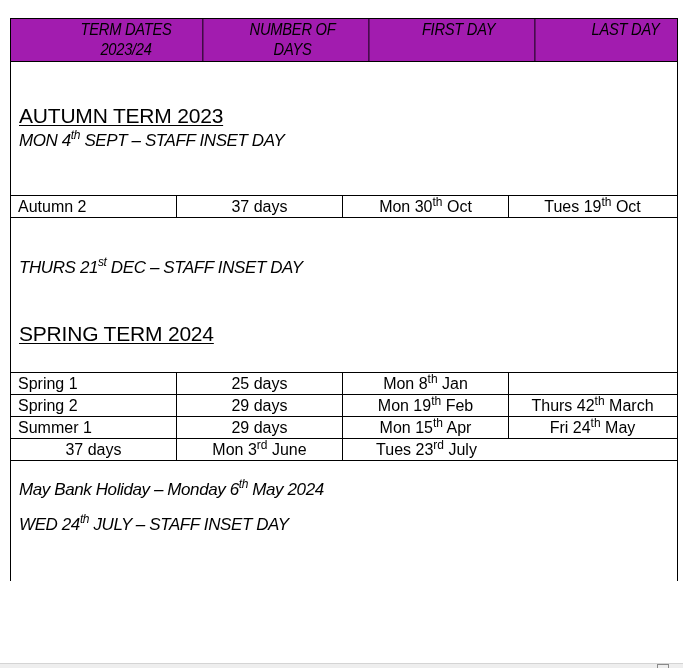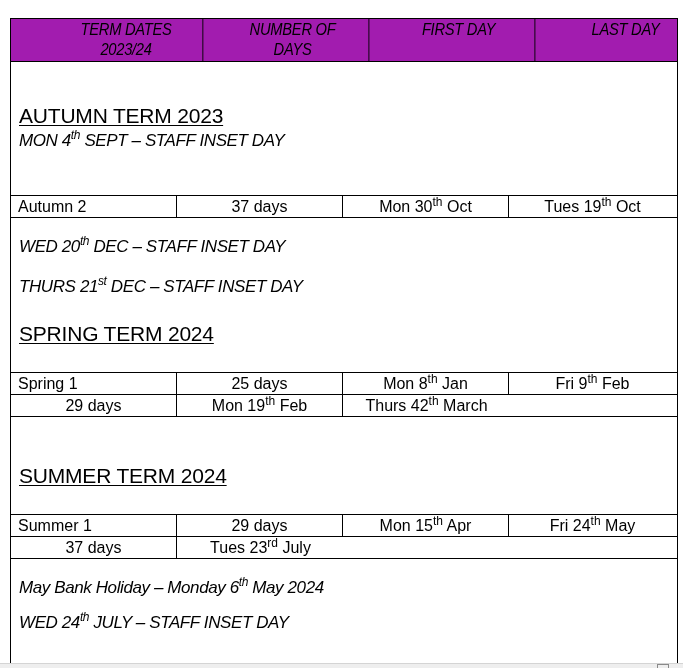--- a/index.html
+++ b/index.html
@@ -121,49 +121,46 @@
     </div>
 
     <div class="row">
       <div class="cell name c1 cw">Autumn 2</div>
       <div class="cell center c2 cw">37 days</div>
       <div class="cell center c3 cw"><span>Mon 30</span><sup>th</sup><span> Oct</span></div>
       <div class="cell center c4"><span>Tues 19</span><sup>th</sup><span> Oct</span></div>
     </div>
 
     <div class="block" style="height:154px">
-      <div class="note" style="top:19px"><span>WED 20</span><sup>th</sup><span> DEC – STAFF INSET DAY</span></div>
-      <div class="note" style="top:59px"><span>THURS 21</span><sup>st</sup><span> DEC – STAFF INSET DAY</span></div>
+      <div class="note" style="top:40px"><span>THURS 21</span><sup>st</sup><span> DEC – STAFF INSET DAY</span></div>
       <div class="section-title" style="top:104px">SPRING TERM 2024</div>
     </div>
 
     <div class="row">
       <div class="cell name c1 cw">Spring 1</div>
       <div class="cell center c2 cw">25 days</div>
       <div class="cell center c3 cw"><span>Mon 8</span><sup>th</sup><span> Jan</span></div>
-      <div class="cell center c4"><span>Fri 9</span><sup>th</sup><span> Feb</span></div>
     </div>
     <div class="row">
+      <div class="cell name c1 cw">Spring 2</div>
       <div class="cell center c2 cw">29 days</div>
       <div class="cell center c3 cw"><span>Mon 19</span><sup>th</sup><span> Feb</span></div>
       <div class="cell center c4"><span>Thurs 42</span><sup>th</sup><span> March</span></div>
     </div>
 
-    <div class="block" style="height:97px">
-      <div class="section-title" style="top:47px">SUMMER TERM 2024</div>
-    </div>
 
     <div class="row">
       <div class="cell name c1 cw">Summer 1</div>
       <div class="cell center c2 cw">29 days</div>
       <div class="cell center c3 cw"><span>Mon 15</span><sup>th</sup><span> Apr</span></div>
       <div class="cell center c4"><span>Fri 24</span><sup>th</sup><span> May</span></div>
     </div>
     <div class="row">
       <div class="cell center c2 cw">37 days</div>
+      <div class="cell center c3 cw"><span>Mon 3</span><sup>rd</sup><span> June</span></div>
       <div class="cell center c4"><span>Tues 23</span><sup>rd</sup><span> July</span></div>
     </div>
 
     <div class="block" style="height:120px; border-bottom:none">
       <div class="note" style="top:19px"><span>May Bank Holiday – Monday 6</span><sup>th</sup><span> May 2024</span></div>
       <div class="note" style="top:54px"><span>WED 24</span><sup>th</sup><span> JULY – STAFF INSET DAY</span></div>
     </div>
   </div>
 
   <div class="status-bar"></div>

